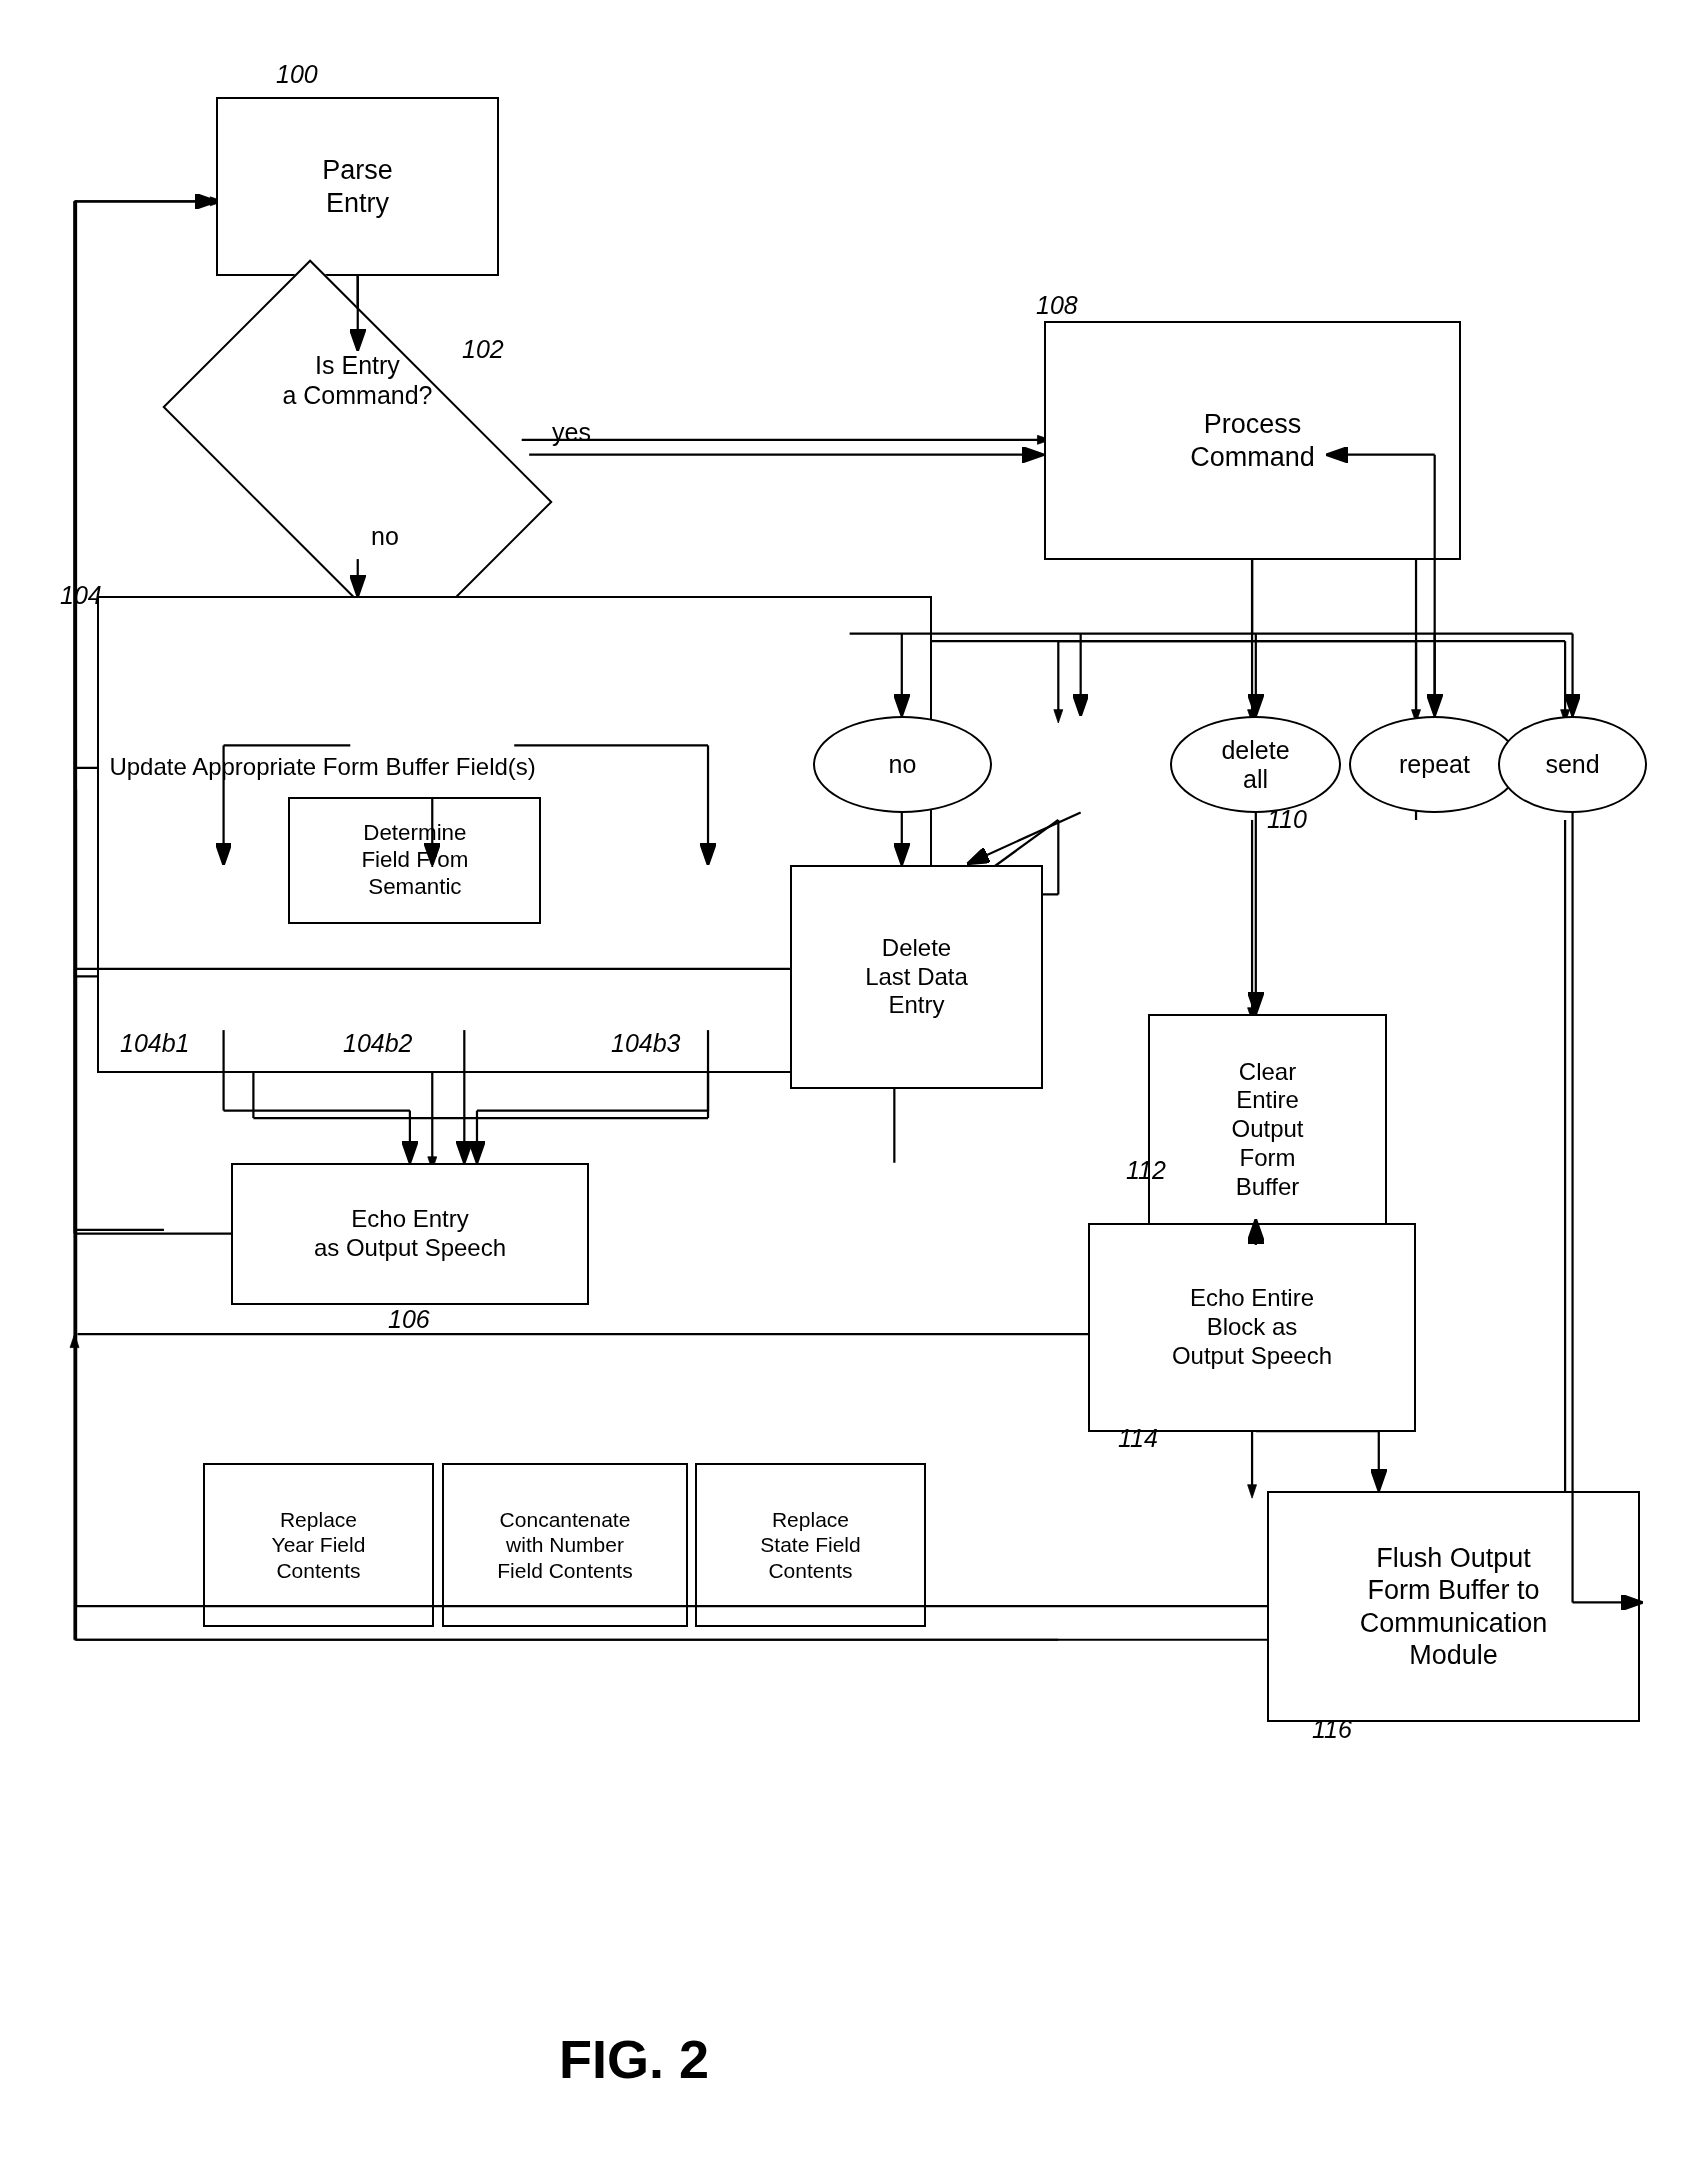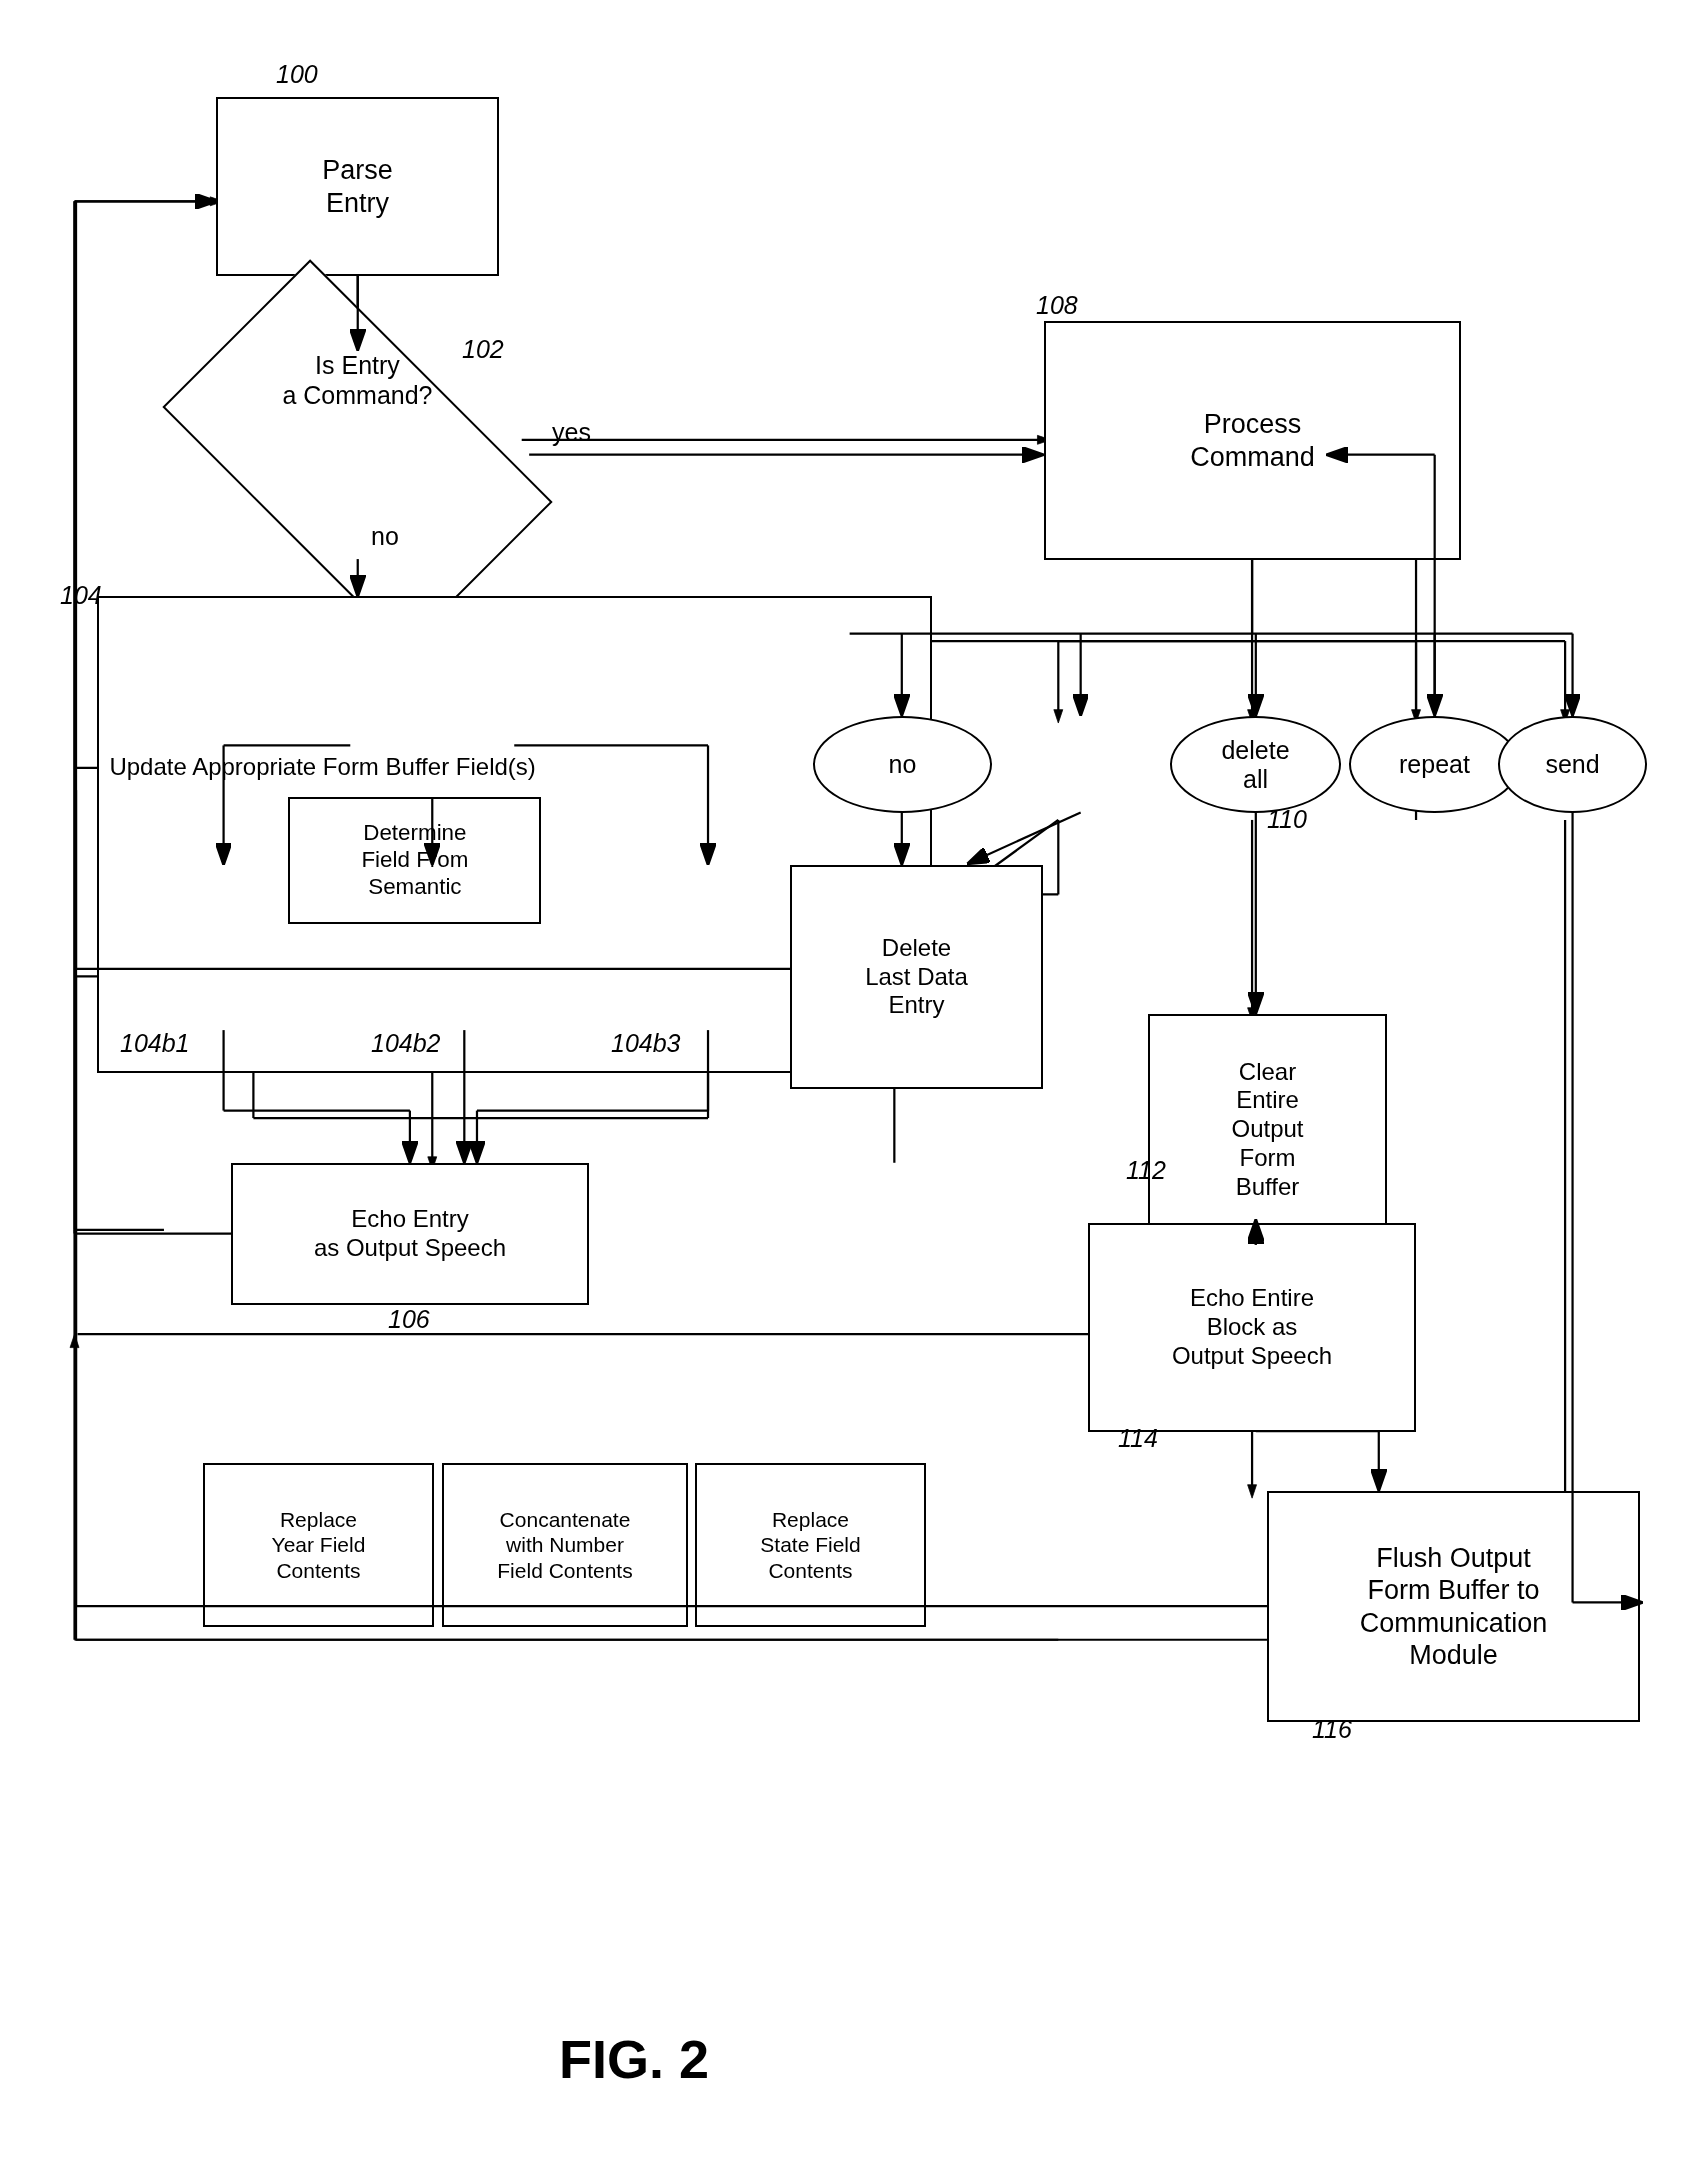--- a/index.html
+++ b/index.html
@@ -231,21 +231,21 @@
       <span>Concantenate<br>with Number<br>Field Contents</span>
     </div>
 
     <div class="box" style="position:absolute; left:596px; top:865px; width:231px; height:164px; font-size:21px;">
       <span>Replace<br>State Field<br>Contents</span>
     </div>
   </div>
 
   <span class="label" style="left:120px; top:1029px;">104b1</span>
 
-  <span class="label" style="left:343px; top:1029px;margin-left:28px;">104b2</span>
+  <span class="label" style="left:343px; top:1029px;">104b2</span>
 
   <span class="label" style="left:611px; top:1029px;">104b3</span>
 
   <div class="box" style="left:231px; top:1163px; width:358px; height:142px; font-size:24px;">
     <span>Echo Entry<br>as Output Speech</span>
   </div>
 
   <span class="label" style="left:388px; top:1305px;">106</span>
 
   <div class="box" style="left:790px; top:865px; width:253px; height:224px; font-size:24px;">

